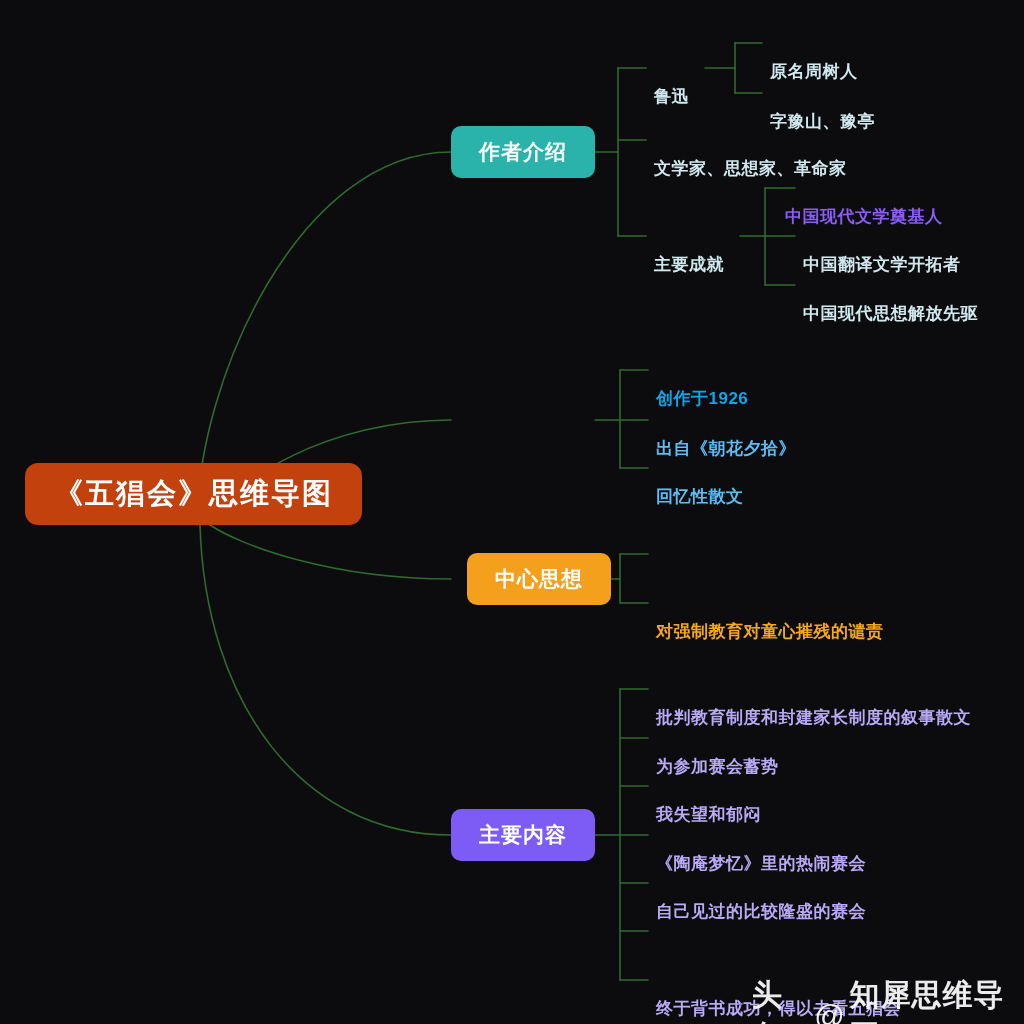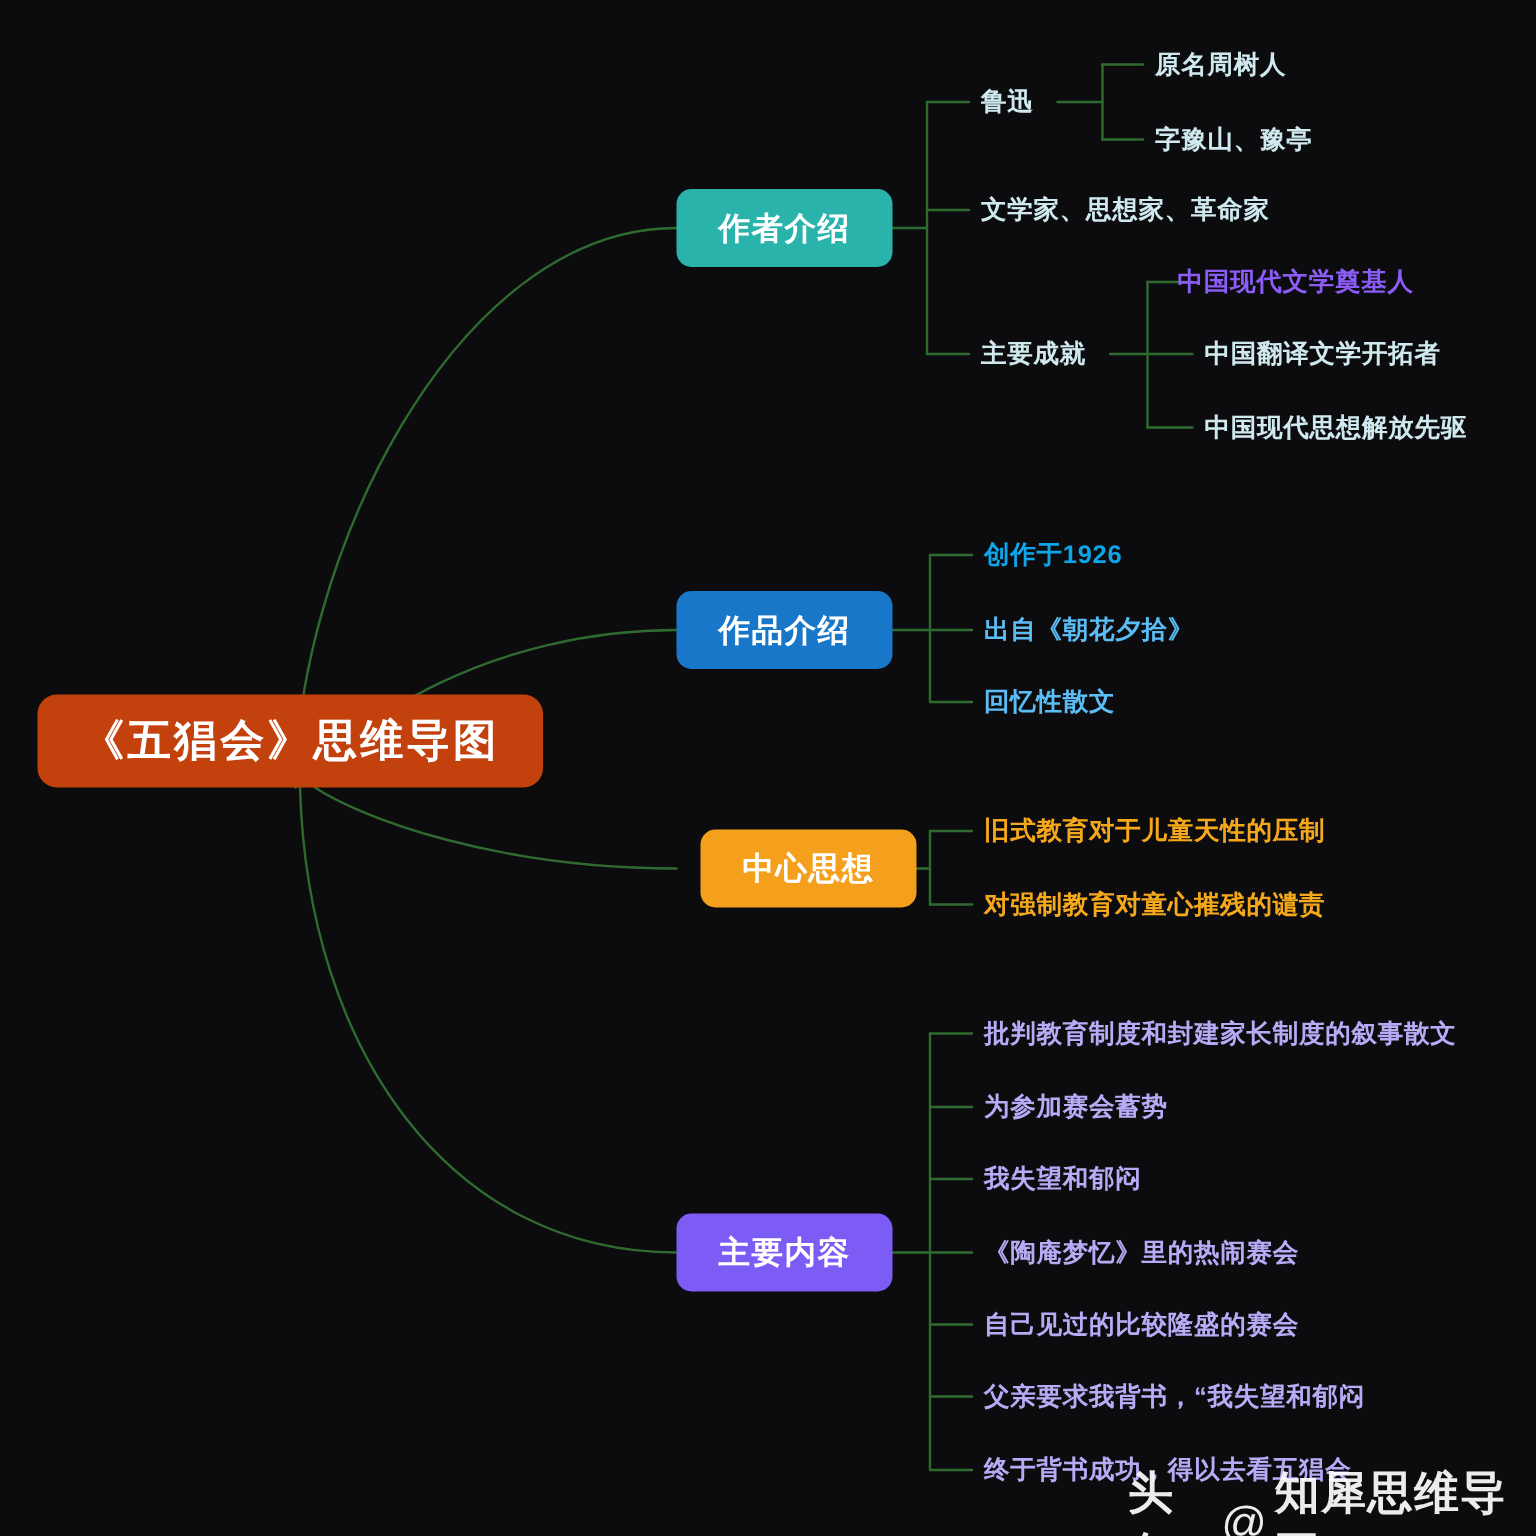--- a/index.html
+++ b/index.html
@@ -58,20 +58,21 @@
   .node.b-content { top: 809px; }
 
   
   .label {
     position: absolute;
     white-space: nowrap;
     font-weight: bold;
     font-size: 17px;
     letter-spacing: 0.5px;
     transform: translateY(-50%);
+    margin-top: 28px;
   }
 
   
   #watermark {
     position: absolute;
     left: 752px;
     top: 975px;
     display: flex;
     align-items: center;
     gap: 4px;
@@ -140,23 +141,20 @@
   </svg>
 
   <div class="node root" style="background:#c2410c;">
     <span>《五猖会》思维导图</span>
   </div>
 
   <div class="node branch b-author" style="background:#2ab3ab;">
     <span>作者介绍</span>
   </div>
 
-  <div class="node branch b-work" style="background:#1877c9;">
-    <span>作品介绍</span>
-  </div>
 
   <div class="node branch b-theme" style="background:#f5a01c;">
     <span>中心思想</span>
   </div>
 
   <div class="node branch b-content" style="background:#7c5cf5;">
     <span>主要内容</span>
   </div>
 
   <div class="label" style="left:654px; top:68px; color:#cfe9ee;">鲁迅</div>
@@ -174,35 +172,33 @@
   <div class="label" style="left:803px; top:236px; color:#cfe9ee;">中国翻译文学开拓者</div>
 
   <div class="label" style="left:803px; top:285px; color:#cfe9ee;">中国现代思想解放先驱</div>
 
   <div class="label" style="left:656px; top:370px; color:#0ea5e9;">创作于1926</div>
 
   <div class="label" style="left:656px; top:420px; color:#5bbdf5;">出自《朝花夕拾》</div>
 
   <div class="label" style="left:656px; top:468px; color:#5bbdf5;">回忆性散文</div>
 
-  <div class="label" style="left:656px; top:554px; color:#f5a81c;">旧式教育对于儿童天性的压制</div>
 
   <div class="label" style="left:656px; top:603px; color:#f5a81c;">对强制教育对童心摧残的谴责</div>
 
   <div class="label" style="left:656px; top:689px; color:#b8aaf5;">批判教育制度和封建家长制度的叙事散文</div>
 
   <div class="label" style="left:656px; top:738px; color:#b8aaf5;">为参加赛会蓄势</div>
 
   <div class="label" style="left:656px; top:786px; color:#b8aaf5;">我失望和郁闷</div>
 
   <div class="label" style="left:656px; top:835px; color:#b8aaf5;">《陶庵梦忆》里的热闹赛会</div>
 
   <div class="label" style="left:656px; top:883px; color:#b8aaf5;">自己见过的比较隆盛的赛会</div>
 
-  <div class="label" style="left:656px; top:931px; color:#b8aaf5;">父亲要求我背书，“我失望和郁闷</div>
 
   <div class="label" style="left:656px; top:980px; color:#b8aaf5;">终于背书成功，得以去看五猖会</div>
 
   <div id="watermark">
     <span>头条</span>
     <span class="at">@</span>
     <span>知犀思维导图</span>
   </div>
 
 </div>

